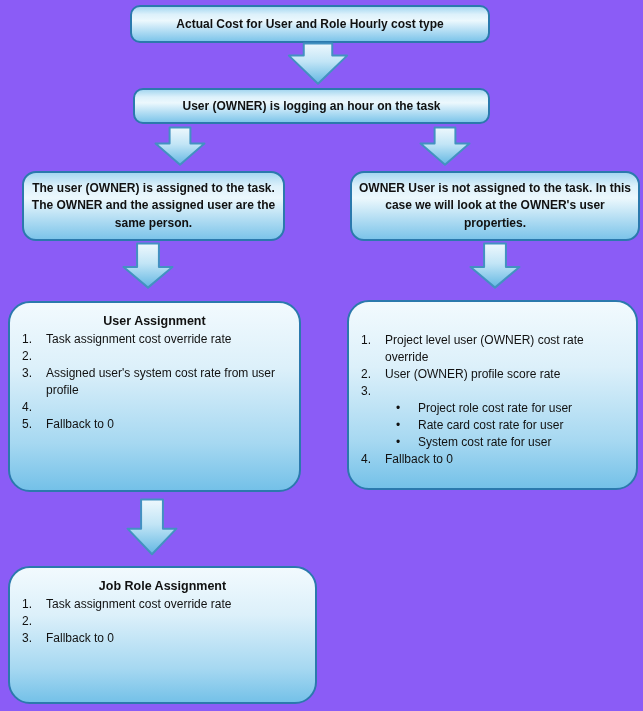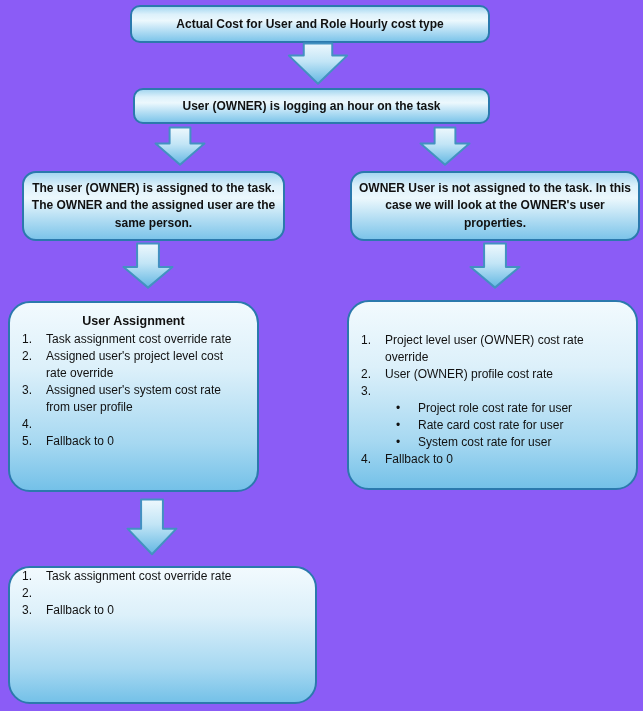--- a/index.html
+++ b/index.html
@@ -83,30 +83,29 @@
     <span>OWNER User is not assigned to the task. In this case we will look at the OWNER's user properties.</span>
   </div>
 
   <svg class="arrow" style="left:122px;top:243px;width:52px;height:46px;" viewBox="0 0 100 100" preserveAspectRatio="none">
     <polygon points="29,1 71,1 71,52 97,52 50,97 3,52 29,52" fill="url(#ag)" stroke="#4391c1" stroke-width="2" stroke-linejoin="round" vector-effect="non-scaling-stroke"></polygon>
   </svg>
   <svg class="arrow" style="left:469px;top:243px;width:52px;height:46px;" viewBox="0 0 100 100" preserveAspectRatio="none">
     <polygon points="29,1 71,1 71,52 97,52 50,97 3,52 29,52" fill="url(#ag)" stroke="#4391c1" stroke-width="2" stroke-linejoin="round" vector-effect="non-scaling-stroke"></polygon>
   </svg>
 
-  <div class="box panel" id="box4l" style="left:8px;top:301px;width:251px;height:191px;">
+  <div class="box panel" id="box4l" style="left:8px;top:301px;width:293px;height:191px;">
     <div class="panel-title">User Assignment</div>
     <div>
         <div class="li-row">
           <span class="li-num">1.</span>
           <span class="li-text">Task assignment cost override rate</span>
         </div>
         <div class="li-row">
           <span class="li-num">2.</span>
-          <span class="li-text">Assigned user's project level cost rate override</span>
         </div>
         <div class="li-row">
           <span class="li-num">3.</span>
           <span class="li-text">Assigned user's system cost rate from user profile</span>
         </div>
         <div class="li-row">
           <span class="li-num">4.</span>
         </div>
         <div class="li-row">
           <span class="li-num">5.</span>
@@ -116,21 +115,21 @@
   </div>
 
   <div class="box panel pad-top" id="box4r" style="left:347px;top:300px;width:291px;height:190px;">
     <div>
         <div class="li-row">
           <span class="li-num">1.</span>
           <span class="li-text">Project level user (OWNER) cost rate override</span>
         </div>
         <div class="li-row">
           <span class="li-num">2.</span>
-          <span class="li-text">User (OWNER) profile cost rate</span>
+          <span class="li-text">User (OWNER) profile score rate</span>
         </div>
         <div class="li-row">
           <span class="li-num">3.</span>
         </div>
         <div class="li-sub">
           <span class="li-bullet">•</span>
           <span class="li-subtext">Project role cost rate for user</span>
         </div>
         <div class="li-sub">
           <span class="li-bullet">•</span>
@@ -145,20 +144,21 @@
           <span class="li-text">Fallback to 0</span>
         </div>
       </div>
   </div>
 
   <svg class="arrow" style="left:126px;top:499px;width:52px;height:57px;" viewBox="0 0 100 100" preserveAspectRatio="none">
     <polygon points="29,1 71,1 71,52 97,52 50,97 3,52 29,52" fill="url(#ag)" stroke="#4391c1" stroke-width="2" stroke-linejoin="round" vector-effect="non-scaling-stroke"></polygon>
   </svg>
 
   <div class="box panel" id="box5" style="left:8px;top:566px;width:309px;height:138px;">
+    <div class="panel-title">Job Role Assignment</div>
     <div>
         <div class="li-row">
           <span class="li-num">1.</span>
           <span class="li-text">Task assignment cost override rate</span>
         </div>
         <div class="li-row">
           <span class="li-num">2.</span>
         </div>
         <div class="li-row">
           <span class="li-num">3.</span>

